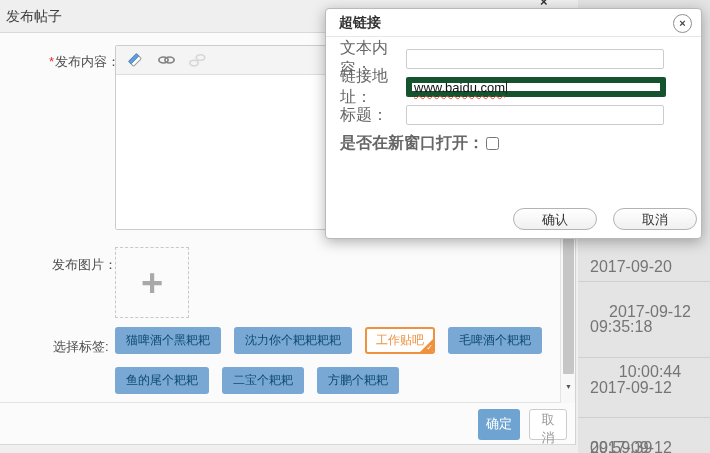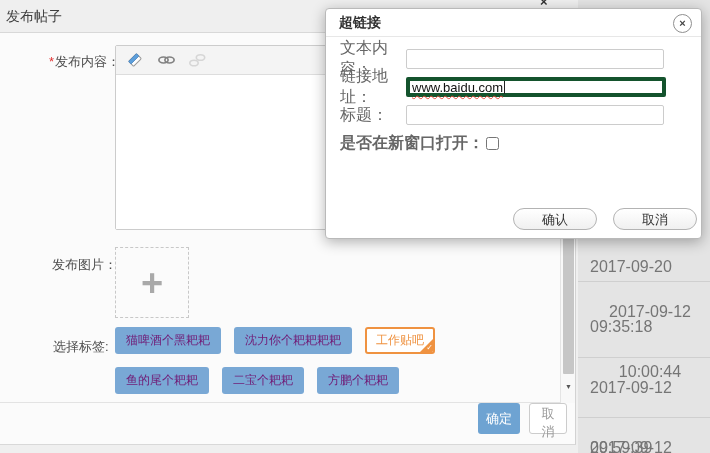--- a/index.html
+++ b/index.html
@@ -39,41 +39,41 @@
   .upload-box{
     position:absolute;left:115px;top:214px;width:74px;height:71px;
     border:1px dashed #c8c8c8;box-sizing:border-box;
     display:flex;align-items:center;justify-content:center;
   }
   .upload-plus{font-size:38px;color:#a9a9a9;font-weight:bold;line-height:1;}
   
   .tags-wrap{position:absolute;left:115px;top:294px;width:445px;}
   .tag{
     position:relative;display:inline-block;margin:0 13px 13px 0;
-    background:#79a8d5;color:#701a75;font-size:12px;
+    background:#79a8d5;color:#0c4a6e;font-size:12px;
     padding:7px 11px;border-radius:3px;cursor:pointer;line-height:13px;
     vertical-align:top;
   }
   .tag.selected{
     background:#fff;color:#ef9240;border:2px solid #ef9240;
     padding:5px 9px;overflow:hidden;
   }
   .tag.selected .corner{
     position:absolute;right:0;bottom:0;width:0;height:0;
     border-style:solid;border-width:0 0 13px 13px;
     border-color:transparent transparent #ef9240 transparent;
   }
   .tag.selected .check{
     position:absolute;right:0px;bottom:-2px;color:#fff;font-size:8px;z-index:2;font-weight:bold;
   }
   
   .panel-footer{
     position:absolute;left:0;top:369px;width:100%;height:43px;
     border-top:1px solid #e3e3e3;box-sizing:border-box;
-    display:flex;justify-content:flex-end;gap:9px;padding-right:8px;
+    display:flex;align-items:center;justify-content:flex-end;gap:9px;padding-right:8px;
   }
   .btn-confirm{
     width:42px;height:31px;background:#6ea3d2;color:#fff;border:none;border-radius:3px;
     font-size:13px;cursor:pointer;font-family:inherit;
   }
   .btn-cancel{
     width:38px;height:31px;background:#fff;color:#9a9a9a;border:1px solid #ccc;border-radius:3px;
     font-size:13px;cursor:pointer;font-family:inherit;box-sizing:border-box;
   }
   
@@ -108,21 +108,21 @@
   }
   .modal-body{padding:12px 14px 0 14px;}
   .dlg-row{display:flex;align-items:center;margin-bottom:8px;height:20px;}
   .dlg-label{width:66px;font-size:16px;color:#666;flex:none;}
   .dlg-input{
     width:258px;height:20px;border:1px solid #ccc;border-radius:2px;
     font-size:13px;color:#222;padding:0 4px;box-sizing:border-box;
     font-family:inherit;background:#fff;
   }
   .dlg-input-focused{
-    width:260px;height:20px;border:4px solid #14532d;border-radius:2px;
+    width:260px;height:20px;border:6px solid #14532d;border-radius:2px;
     box-sizing:border-box;display:flex;align-items:center;padding:0 2px;background:#fff;
   }
   .url-text{
     font-size:13px;color:#111;
     text-decoration:underline wavy #e74c3c 1px;text-underline-offset:3px;text-decoration-skip-ink:none;
   }
   .caret{width:1px;height:13px;background:#222;margin-left:1px;}
   .dlg-check-row{display:flex;align-items:center;margin-top:4px;}
   .dlg-checkbox{width:13px;height:13px;margin:0 0 0 2px;}
   .modal-footer{
@@ -183,21 +183,21 @@
 
   <div class="fld-label" style="left:52px;top:223px;">发布图片：</div>
 
   <div class="upload-box">
     <span class="upload-plus">+</span>
   </div>
 
   <div class="fld-label" style="left:53px;top:305px;text-align:center;">选择标签:</div>
 
   <div class="tags-wrap">
-    <span class="tag"><i style="font-style:normal">猫啤酒个黑耙耙</i></span><span class="tag"><i style="font-style:normal">沈力你个耙耙耙耙</i></span><span class="tag selected"><i style="font-style:normal">工作贴吧</i><i class="corner"></i><i class="check" style="font-style:normal">✓</i></span><br>
+    <span class="tag"><i style="font-style:normal">猫啤酒个黑耙耙</i></span><span class="tag"><i style="font-style:normal">沈力你个耙耙耙耙</i></span><span class="tag selected"><i style="font-style:normal">工作贴吧</i><i class="corner"></i><i class="check" style="font-style:normal">✓</i></span><span class="tag"><i style="font-style:normal">毛啤酒个耙耙</i></span><br>
     <span class="tag"><i style="font-style:normal">鱼的尾个耙耙</i></span><span class="tag"><i style="font-style:normal">二宝个耙耙</i></span><span class="tag"><i style="font-style:normal">方鹏个耙耙</i></span>
   </div>
 
   <div class="panel-footer">
     <button class="btn-confirm">确定</button>
     <button class="btn-cancel">取消</button>
   </div>
 
   <div class="v-scroll-track">
     <div class="v-scroll-thumb"></div>

